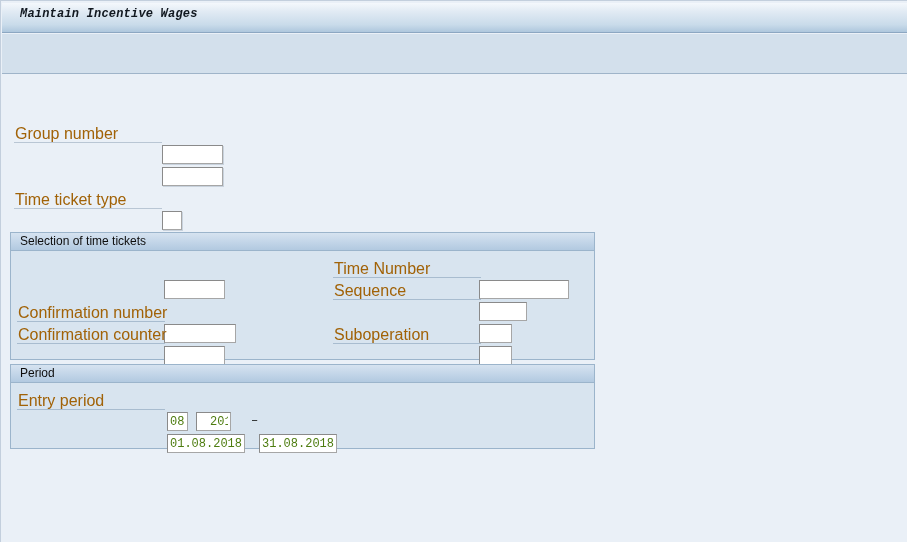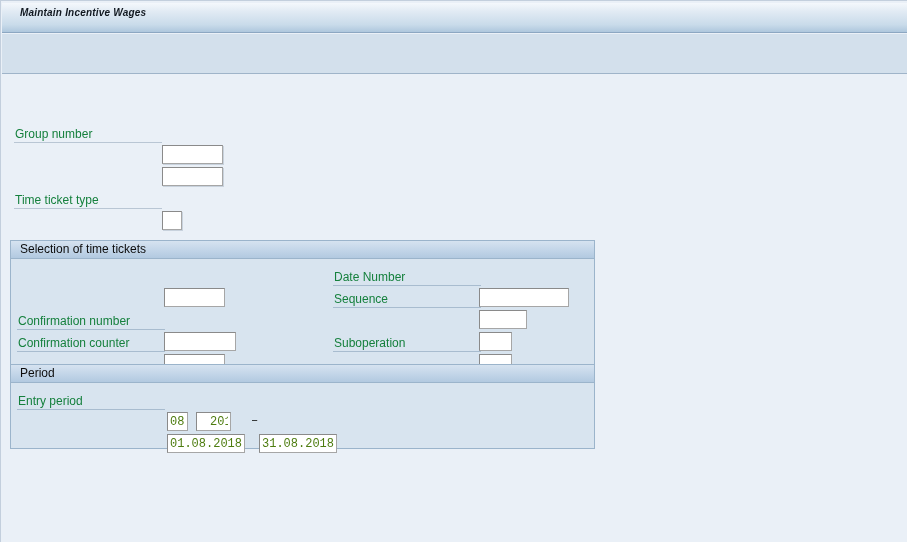--- a/index.html
+++ b/index.html
@@ -36,22 +36,22 @@
     width: 905px;
     height: 30px;
     background: linear-gradient(to bottom, #f4f8fc 0%, #e2ebf4 28%, #c9dbea 75%, #aec7dd 100%);
     border-bottom: 1px solid #8ca7c2;
     box-sizing: border-box;
   }
   #title-text {
     position: absolute;
     left: 18px;
     top: 4px;
-    font-family: Liberation Sans, sans-serif;
-    font-size: 10px;
+    font-family: Liberation Mono, monospace;
+    font-size: 12px;
     font-weight: bold;
     font-style: italic;
     color: #111820;
     letter-spacing: 0.2px;
     white-space: nowrap;
   }
 
   
   #toolbar {
     position: absolute;
@@ -93,22 +93,22 @@
     position: absolute;
     left: 1px; top: 74px;
     width: 905px;
     height: 467px;
     background: #eaf0f7;
   }
 
   
   .fld-label {
     position: absolute;
-    font-size: 12px;
-    color: #15803d;
+    font-size: 16px;
+    color: #a16207;
     white-space: nowrap;
     border-bottom: 1px solid #b9c6d4;
     height: 17px;
     line-height: 16px;
     box-sizing: border-box;
     padding-left: 1px;
   }
 
   .inp {
     position: absolute;
@@ -250,33 +250,33 @@
   <div id="content">
 
     <div class="fld-label" style="left:12px; top:51px; width:148px;">Group number</div>
     <input class="inp shadow" type="text" style="left: 160px; top: 48px; width: 61px;" value="">
 
     <input class="inp shadow" type="text" style="left: 160px; top: 70px; width: 61px;" value="">
 
     <div class="fld-label" style="left:12px; top:117px; width:148px;">Time ticket type</div>
     <input class="inp shadow" type="text" style="left: 160px; top: 114px; width: 20px;" value="">
 
-    <div class="panel" style="left:8px; top:165px; width:585px; height:128px;padding-left:48px;">
+    <div class="panel" style="left:8px; top:157px; width:585px; height:128px;padding-left:48px;">
       <div class="panel-header">Selection of time tickets</div>
       <div class="panel-body">
 
         <input class="inp" type="text" style="left: 153px; top: 7px; width: 61px;" value="">
 
         <div class="fld-label" style="left:6px; top:54px; width:148px;">Confirmation number</div>
         <input class="inp" type="text" style="left: 153px; top: 51px; width: 72px;" value="">
 
         <div class="fld-label" style="left:6px; top:76px; width:148px;">Confirmation counter</div>
         <input class="inp" type="text" style="left: 153px; top: 73px; width: 61px;" value="">
 
-        <div class="fld-label" style="left:322px; top:10px; width:148px;">Date Number</div>
+        <div class="fld-label" style="left:322px; top:10px; width:148px;">Time Number</div>
         <input class="inp" type="text" style="left: 468px; top: 7px; width: 90px;" value="">
 
         <div class="fld-label" style="left:322px; top:32px; width:148px;">Sequence</div>
         <input class="inp" type="text" style="left: 468px; top: 29px; width: 48px;" value="">
 
         <input class="inp" type="text" style="left: 468px; top: 51px; width: 33px;" value="">
 
         <div class="fld-label" style="left:322px; top:76px; width:148px;">Suboperation</div>
         <input class="inp" type="text" style="left: 468px; top: 73px; width: 33px;" value="">
 

